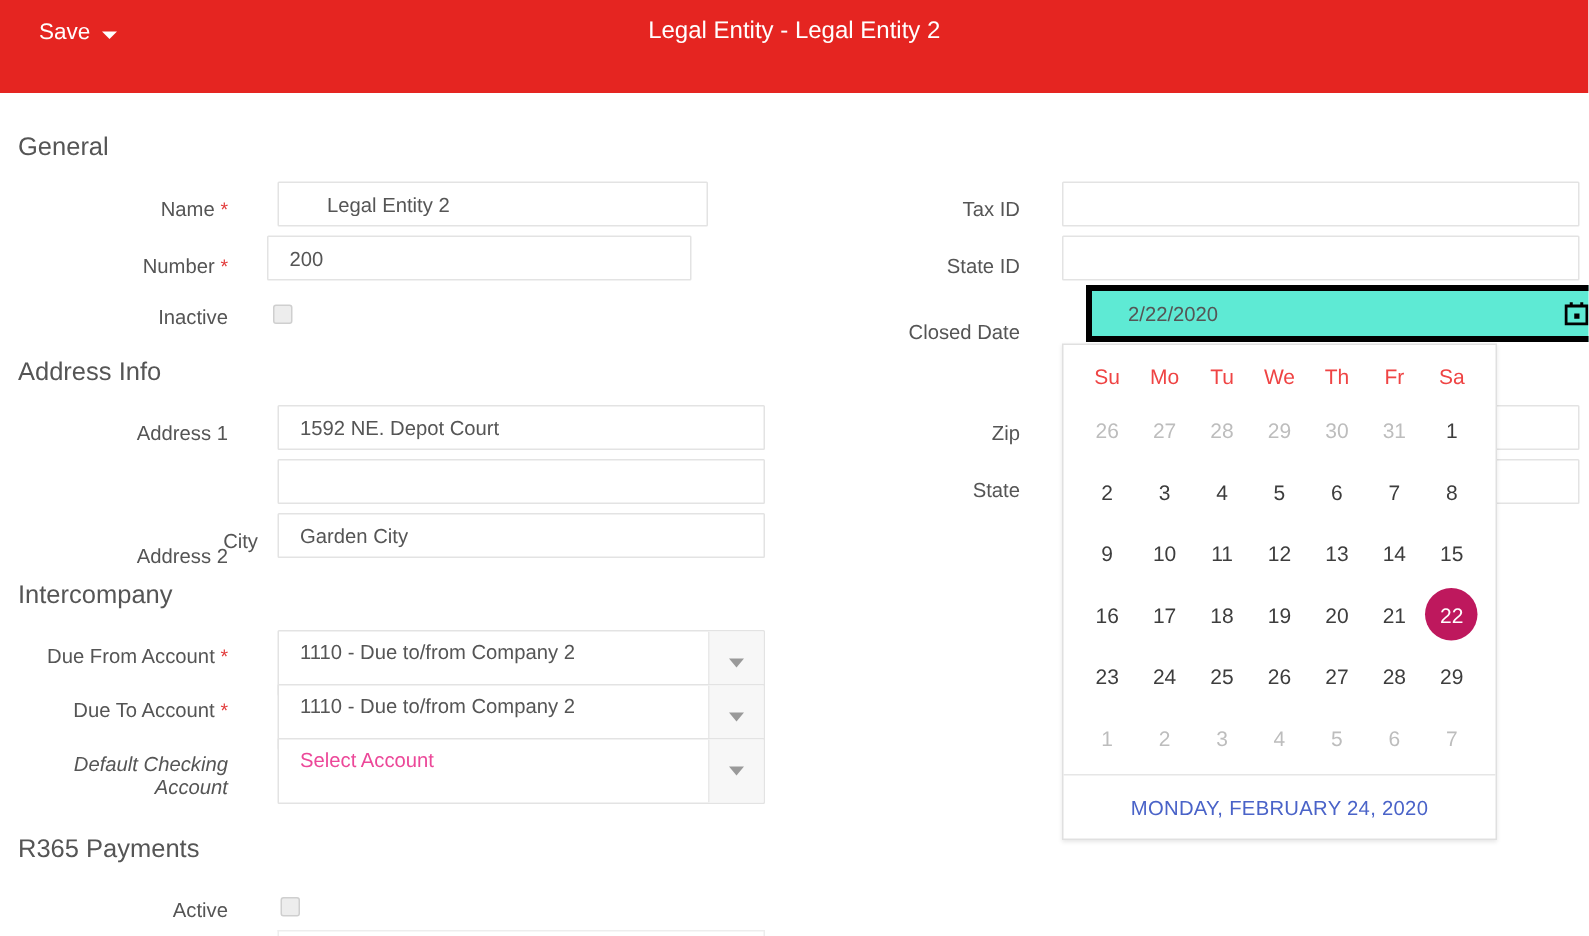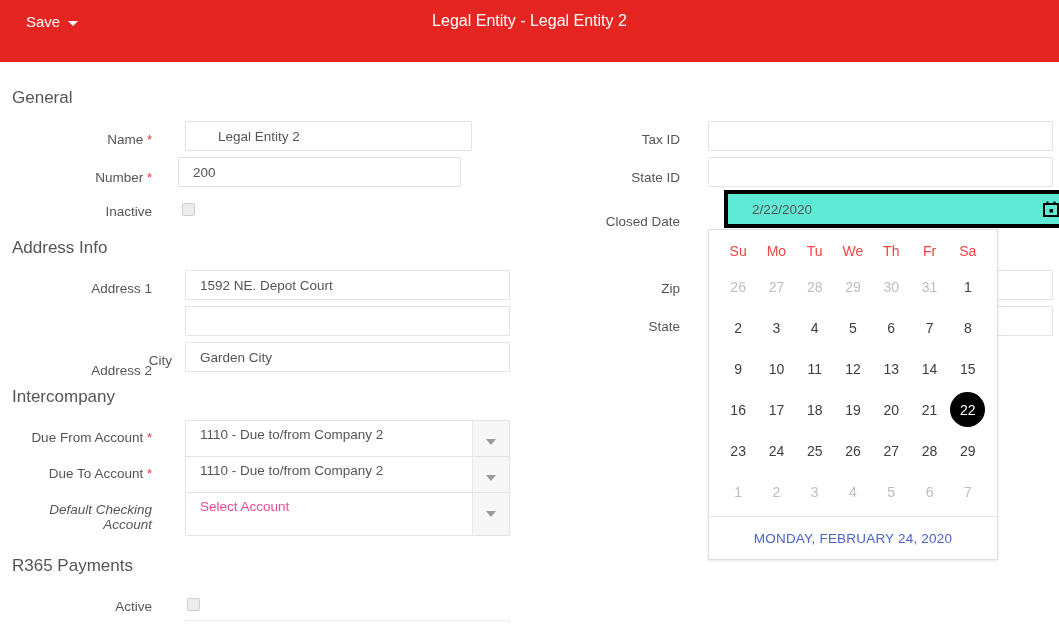--- a/index.html
+++ b/index.html
@@ -190,21 +190,21 @@
     cursor: pointer;
   }
   .dp-cell.dow {
     height: 30px;
     color: #ef4444; font-size: 14px;
     cursor: default;
   }
   .dp-cell.out { color: #bdbdbd; }
   .dp-cell .sel {
     width: 35px; height: 35px; border-radius: 50%;
-    background: #000000;
+    background: #be185d;
     color: #ffffff;
     display:flex; align-items:center; justify-content:center;
     font-size: 14px;
   }
   .dp-foot {
     border-top: 1px solid #e6e6e6;
     height: 42px;
     display: flex; align-items: center; justify-content: center;
     color: #4a63c8;
     font-size: 13.5px;

